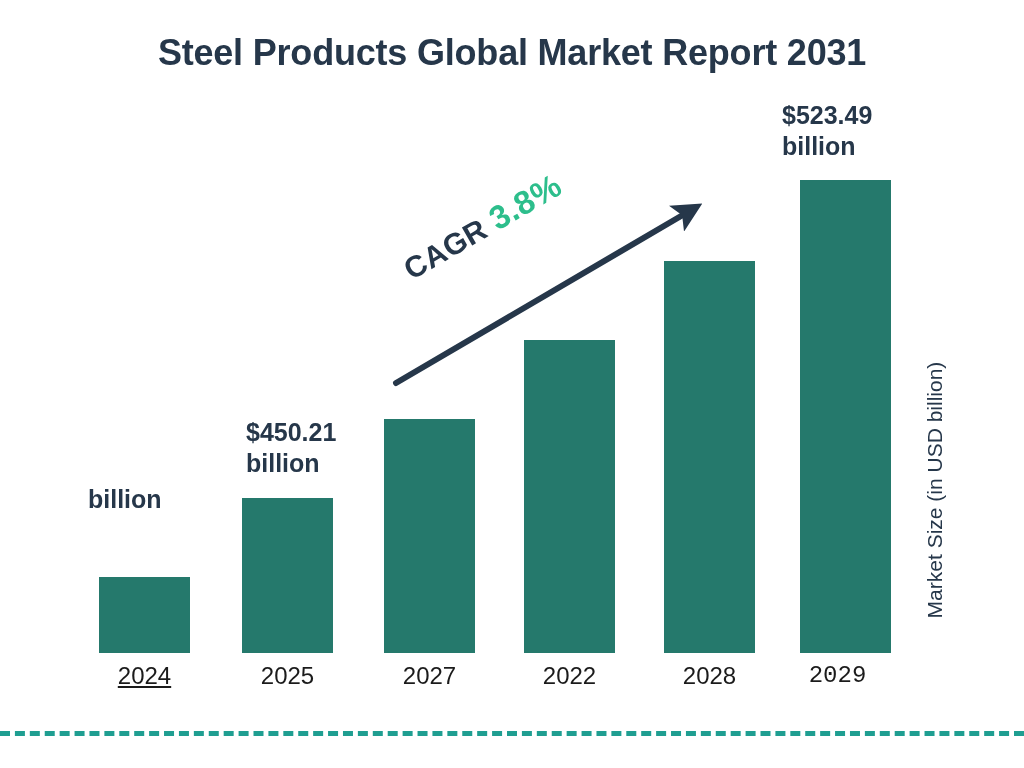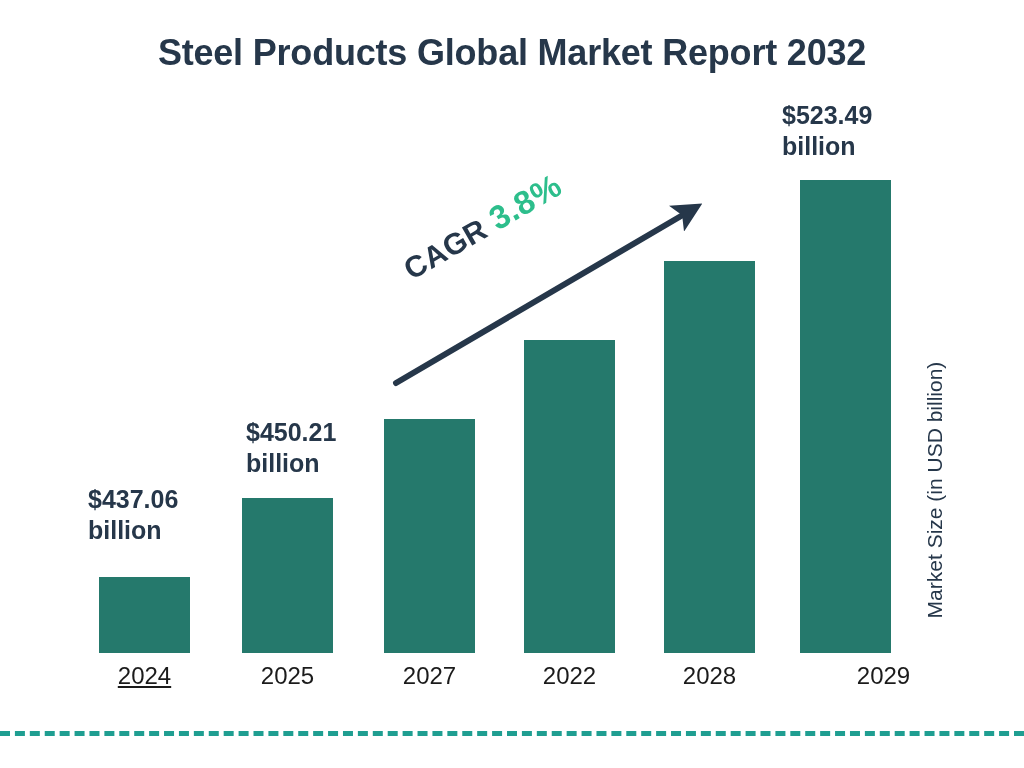--- a/index.html
+++ b/index.html
@@ -154,41 +154,40 @@
     width: 1024px;
     height: 0;
     border-top: 5px dashed #1F9E91;
   }
 </style>
 </head>
 <body>
 
 <div class="page">
 
-  <div class="chart-title">Steel Products Global Market Report 2032</div>
+  <div class="chart-title">Steel Products Global Market Report 2031</div>
 
 
   <div class="plot">
     <div class="bar" style="left:99px;  top:577px; width:91px; height:76px;"></div>
     <div class="bar" style="left:242px; top:498px; width:91px; height:155px;"></div>
     <div class="bar" style="left:384px; top:419px; width:91px; height:234px;"></div>
     <div class="bar" style="left:524px; top:340px; width:91px; height:313px;"></div>
     <div class="bar" style="left:664px; top:261px; width:91px; height:392px;"></div>
     <div class="bar" style="left:800px; top:180px; width:91px; height:473px;"></div>
 
     <div class="xtick" style="left:89px;  width:111px;text-decoration:underline;">2024</div>
     <div class="xtick" style="left:232px; width:111px;">2025</div>
     <div class="xtick" style="left:374px; width:111px;">2027</div>
     <div class="xtick" style="left:514px; width:111px;">2022</div>
     <div class="xtick" style="left:654px; width:111px;">2028</div>
-    <div class="xtick" style="left:828px; width:111px;">2029</div>
+    <div class="xtick" style="left:782px; width:111px;font-family:Liberation Mono, monospace;">2029</div>
   </div>
 
   <div class="vlabel vlabel-0">
-    <span>$437.06</span>
     <span>billion</span>
   </div>
   <div class="vlabel vlabel-1">
     <span>$450.21</span>
     <span>billion</span>
   </div>
   <div class="vlabel vlabel-2">
     <span>$523.49</span>
     <span>billion</span>
   </div>

